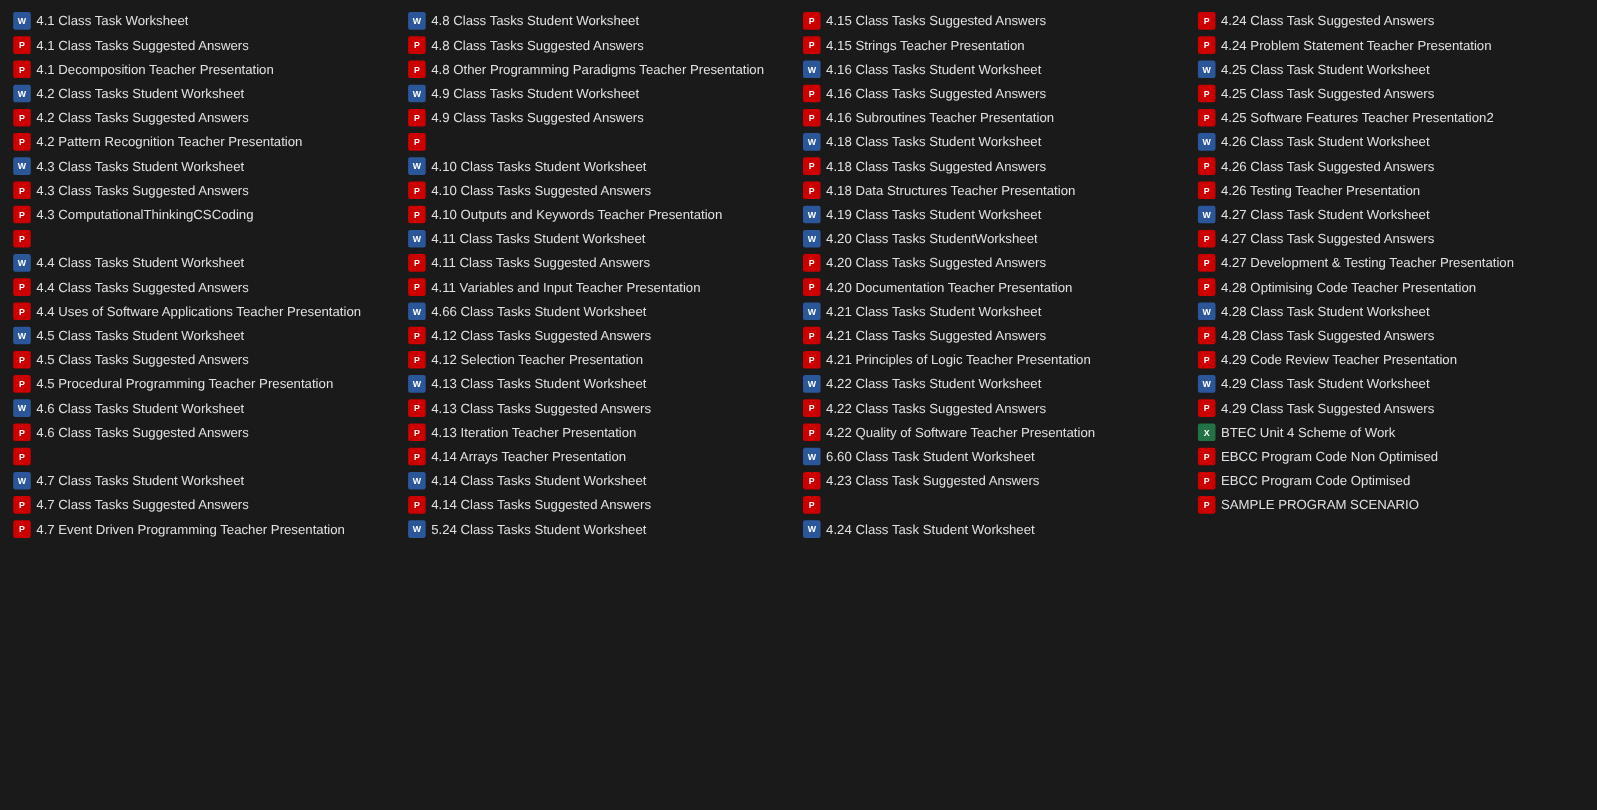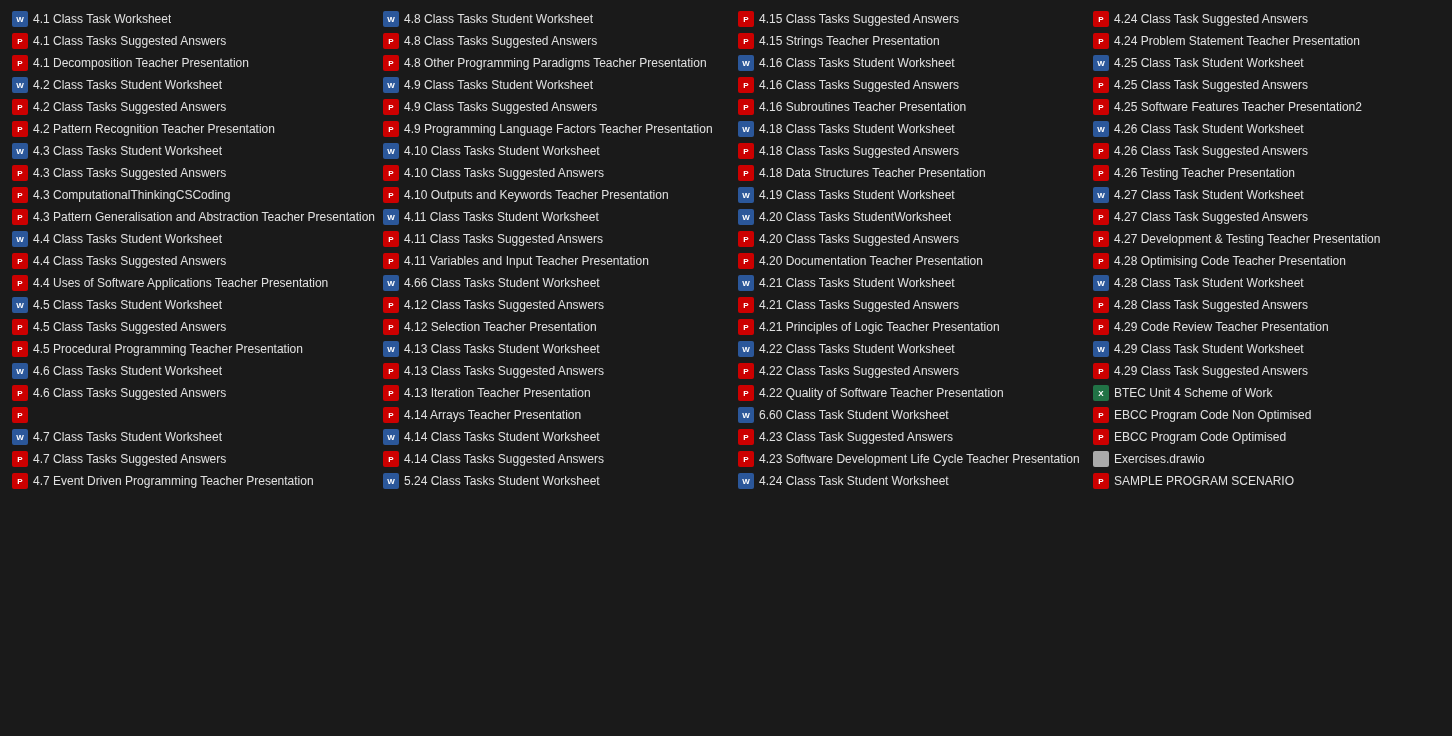--- a/index.html
+++ b/index.html
@@ -104,21 +104,20 @@
       <div class="file-item">
         <span class="file-icon icon-pdf">P</span>
         <span class="file-name">4.3 Class Tasks Suggested Answers</span>
       </div>
       <div class="file-item">
         <span class="file-icon icon-pdf">P</span>
         <span class="file-name">4.3 ComputationalThinkingCSCoding</span>
       </div>
       <div class="file-item">
         <span class="file-icon icon-pdf">P</span>
-        <span class="file-name">4.3 Pattern Generalisation and Abstraction Teacher Presentation</span>
       </div>
       <div class="file-item">
         <span class="file-icon icon-word">W</span>
         <span class="file-name">4.4 Class Tasks Student Worksheet</span>
       </div>
       <div class="file-item">
         <span class="file-icon icon-pdf">P</span>
         <span class="file-name">4.4 Class Tasks Suggested Answers</span>
       </div>
       <div class="file-item">
@@ -177,21 +176,20 @@
       <div class="file-item">
         <span class="file-icon icon-word">W</span>
         <span class="file-name">4.9 Class Tasks Student Worksheet</span>
       </div>
       <div class="file-item">
         <span class="file-icon icon-pdf">P</span>
         <span class="file-name">4.9 Class Tasks Suggested Answers</span>
       </div>
       <div class="file-item">
         <span class="file-icon icon-pdf">P</span>
-        <span class="file-name">4.9 Programming Language Factors Teacher Presentation</span>
       </div>
       <div class="file-item">
         <span class="file-icon icon-word">W</span>
         <span class="file-name">4.10 Class Tasks Student Worksheet</span>
       </div>
       <div class="file-item">
         <span class="file-icon icon-pdf">P</span>
         <span class="file-name">4.10 Class Tasks Suggested Answers</span>
       </div>
       <div class="file-item">
@@ -327,21 +325,20 @@
       <div class="file-item">
         <span class="file-icon icon-word">W</span>
         <span class="file-name">6.60 Class Task Student Worksheet</span>
       </div>
       <div class="file-item">
         <span class="file-icon icon-pdf">P</span>
         <span class="file-name">4.23 Class Task Suggested Answers</span>
       </div>
       <div class="file-item">
         <span class="file-icon icon-pdf">P</span>
-        <span class="file-name">4.23 Software Development Life Cycle Teacher Presentation</span>
       </div>
       <div class="file-item">
         <span class="file-icon icon-word">W</span>
         <span class="file-name">4.24 Class Task Student Worksheet</span>
       </div>
     </div>
     <div class="column">
       <div class="file-item">
         <span class="file-icon icon-pdf">P</span>
         <span class="file-name">4.24 Class Task Suggested Answers</span>
@@ -414,23 +411,19 @@
         <span class="file-icon icon-excel">X</span>
         <span class="file-name">BTEC Unit 4 Scheme of Work</span>
       </div>
       <div class="file-item">
         <span class="file-icon icon-pdf">P</span>
         <span class="file-name">EBCC Program Code Non Optimised</span>
       </div>
       <div class="file-item">
         <span class="file-icon icon-pdf">P</span>
         <span class="file-name">EBCC Program Code Optimised</span>
-      </div>
-      <div class="file-item">
-        <span class="file-icon icon-blank"> </span>
-        <span class="file-name">Exercises.drawio</span>
       </div>
       <div class="file-item">
         <span class="file-icon icon-pdf">P</span>
         <span class="file-name">SAMPLE PROGRAM SCENARIO</span>
       </div>
     </div>
   </div>
 
 </body></html>

